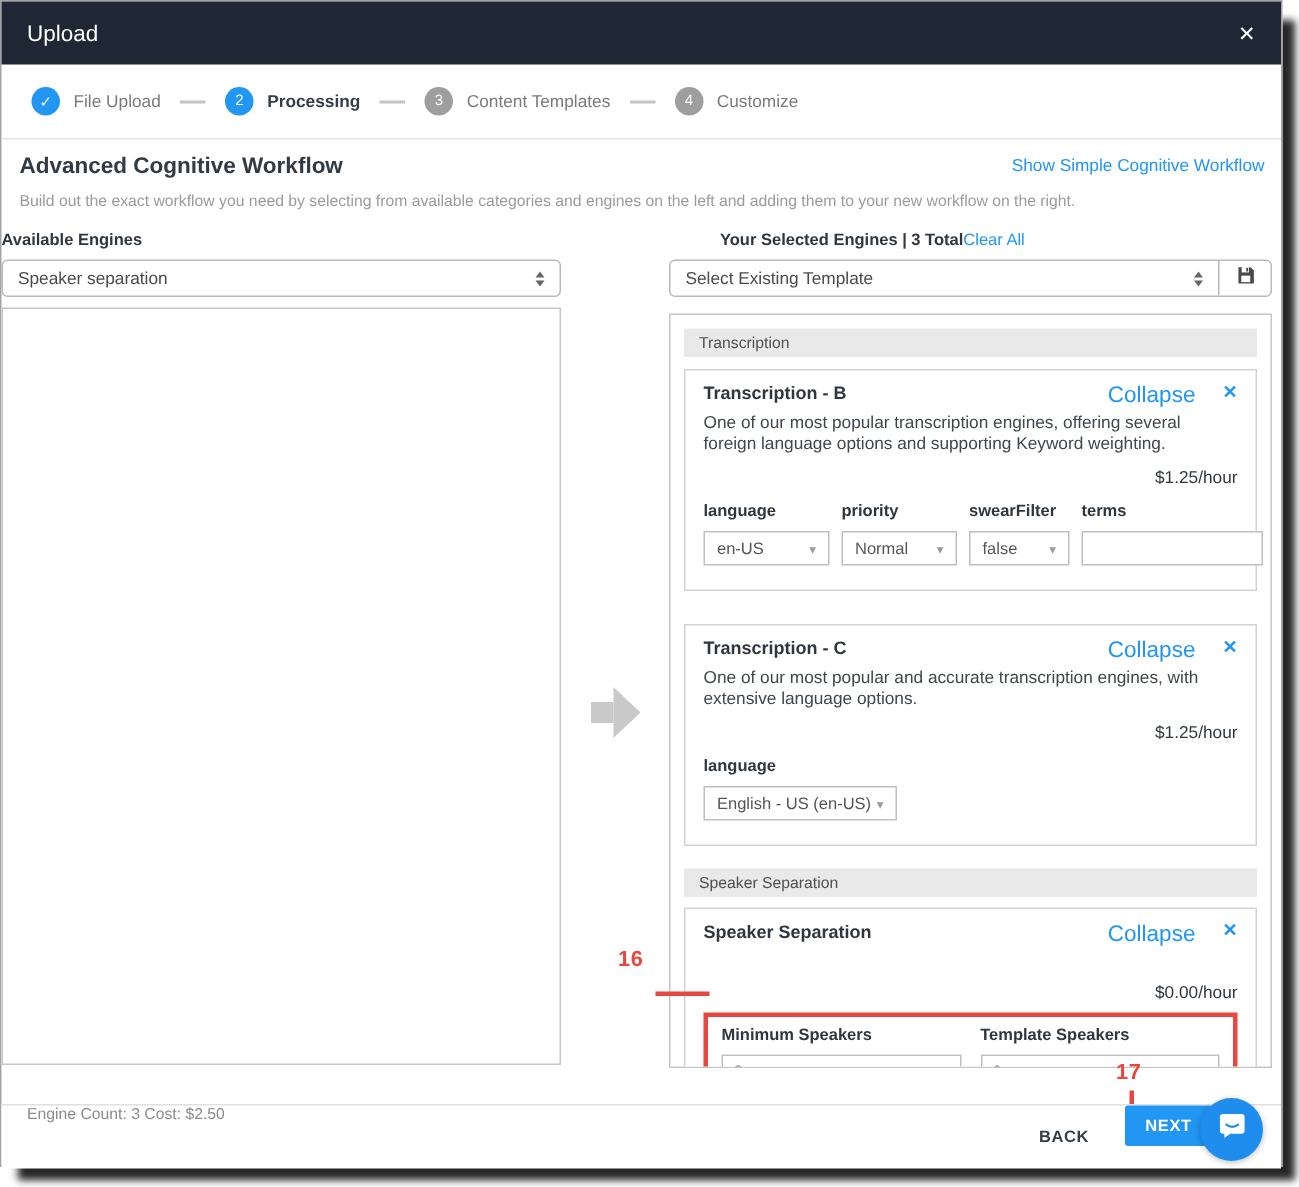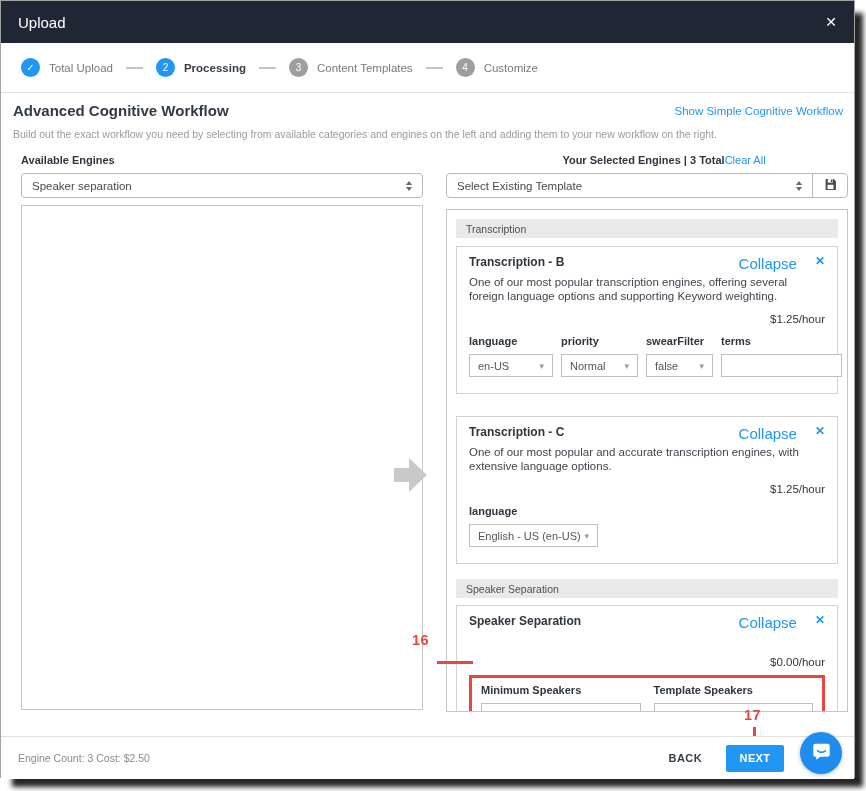--- a/index.html
+++ b/index.html
@@ -22,23 +22,23 @@
   .step.current .steplabel { color:#353d47; font-weight:bold; }
   .dash { width:17px; height:2px; background:#c4c4c4; }
 
   
   .page-title { position:absolute; left:12px; top:101px; font-size:15px; font-weight:600; color:#323a45; }
   .simple-link { position:absolute; right:11px; top:104px; font-size:11.5px; color:#2196f3; cursor:pointer; }
   .subtitle { position:absolute; left:12px; top:127px; font-size:10.5px; color:#9b9b9b; width:760px; }
 
   
   .col-label { font-size:11px; font-weight:bold; color:#2f363e; }
-  .left-col  { position:absolute; left:20px;  top:153px; width:402px; }
+  .left-col  { position:absolute; left:0;  top:153px; width:373px; }
   .right-col { position:absolute; left:445px; top:153px; width:402px; }
-  .right-head { display:flex; justify-content:center; align-items:baseline;margin-left:34px; }
+  .right-head { display:flex; justify-content:flex-start; align-items:baseline;margin-left:34px; }
   .clear-link { font-size:11px; color:#2196f3; cursor:pointer; }
 
   .select-box { margin-top:7px; height:25px; border:1px solid #b9b9b9; border-radius:4px;
                 display:flex; align-items:center; justify-content:space-between; padding:0 10px;
                 font-size:11.5px; color:#4a4a4a; background:#fff; cursor:pointer; }
   .updown { display:flex; flex-direction:column; gap:2px; }
   .updown i { display:block; width:0; height:0; border-left:3.5px solid transparent; border-right:3.5px solid transparent; }
   .updown .up { border-bottom:4px solid #666; }
   .updown .dn { border-top:4px solid #666; }
 
@@ -90,21 +90,21 @@
 
   
   .ann { position:absolute; color:#e8473f; font-weight:bold; font-size:14.5px; letter-spacing:0.5px; }
   #ann16 { left:411px; top:631px; }
   #ann16-line { position:absolute; left:436px; top:660px; width:36px; height:2.5px; background:#e8473f; }
   #ann17 { left:743px; top:706px; }
   #ann17-line { position:absolute; left:752px; top:726px; width:2.5px; height:18px; background:#e8473f; }
 
   
   .footer { position:absolute; left:0; top:735px; width:100%; height:43px; background:#fff;
-            border-top:1px solid #e0e0e0; display:flex; align-items:center; padding:0 70px 0 17px; }
+            border-top:1px solid #e0e0e0; display:flex; padding:0 46px 0 17px; }
   .summary { flex:1; font-size:10.5px; color:#8b8b8b; }
   .back-btn { background:none; border:none; font-family:inherit; font-size:11px; font-weight:bold;
               color:#353d47; letter-spacing:0.4px; margin-right:24px; cursor:pointer; }
   .next-btn { width:58px; height:27px; background:#2196f3; border:none; border-radius:2px;
               font-family:inherit; font-size:11px; font-weight:bold; color:#fff;
               letter-spacing:0.4px; cursor:pointer; }
 
   
   .chat-btn { position:absolute; left:799px; top:731px; width:42px; height:42px; border-radius:50%;
               background:#1f8ded; display:flex; align-items:center; justify-content:center;
@@ -116,21 +116,21 @@
 <div class="modal">
 
   <div class="titlebar">
     <span>Upload</span>
     <span class="close">✕</span>
   </div>
 
   <div class="stepper">
     <div class="step">
       <span class="bubble blue">✓</span>
-      <span class="steplabel">Total Upload</span>
+      <span class="steplabel">File Upload</span>
     </div>
     <div class="dash"></div>
     <div class="step current">
       <span class="bubble blue">2</span>
       <span class="steplabel">Processing</span>
     </div>
     <div class="dash"></div>
     <div class="step">
       <span class="bubble">3</span>
       <span class="steplabel">Content Templates</span>

